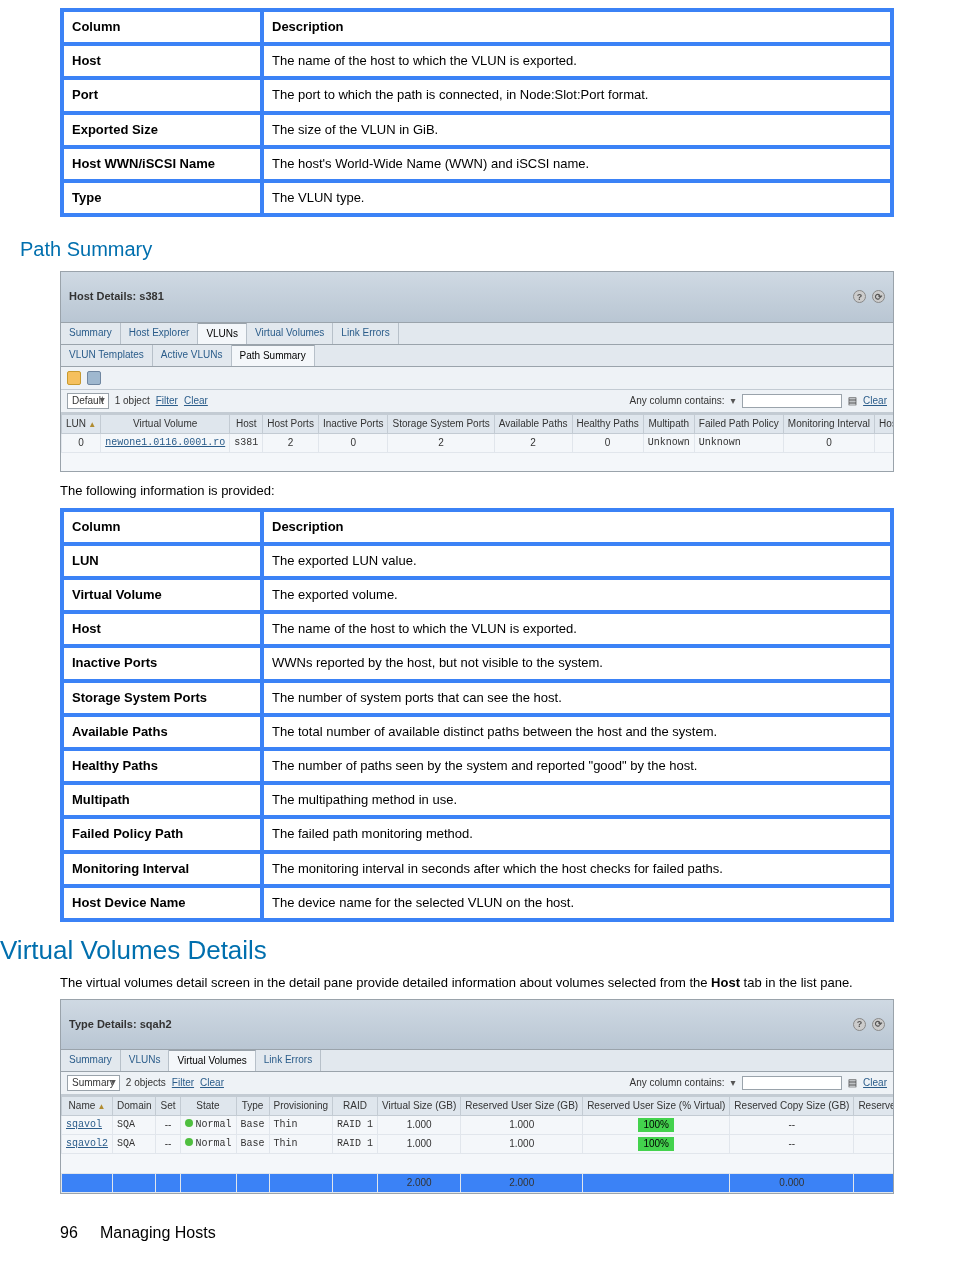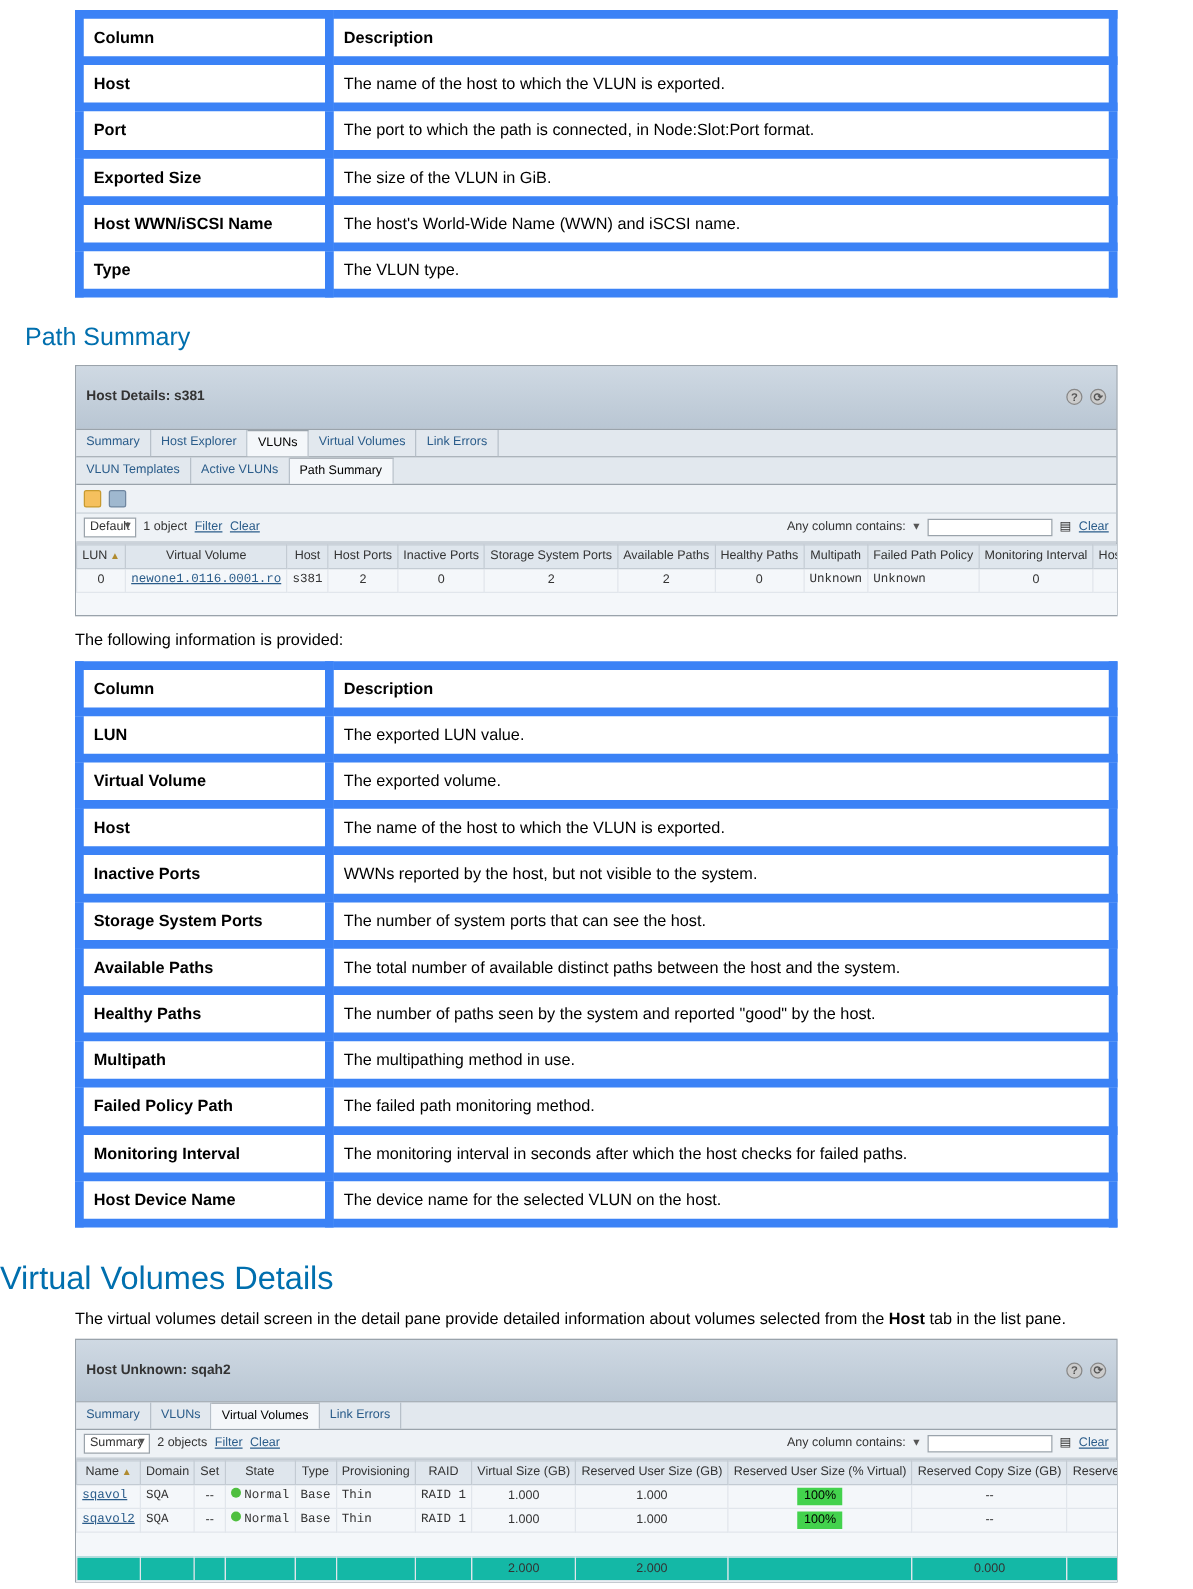--- a/index.html
+++ b/index.html
@@ -15,37 +15,37 @@
   }
 
   
   table.spec {
     width: 100%;
     border-collapse: collapse;
     margin-top: 8px;
     border: 1px solid #a7a9ac;
   }
   table.spec th, table.spec td {
-    border: 7px solid #3b82f6;
+    border: 4px solid #3b82f6;
     padding: 6px 8px;
     text-align: left;
     vertical-align: top;
   }
   table.spec th {
     font-weight: bold;
     background: #fff;
   }
   table.spec thead tr { border-bottom: 2px solid #006fae; }
   table.spec tbody tr:first-child td,
   table.spec tbody tr:first-child th { border-top: 2px solid #006fae; }
   table.spec th:first-child { width: 200px; }
 
   
   h2.sub { color: #006fae; font-weight: normal; font-size: 20px; margin: 18px 0 8px -40px; }
-  h1.sec { color: #006fae; font-weight: normal; font-size: 26px; margin: 22px 0 6px -60px; }
+  h1.sec { color: #006fae; font-weight: normal; font-size: 26px; margin: 10px 0 6px -60px; }
 
   p.para { margin: 6px 0 6px 0; }
 
   
   .uiShot {
     border: 1px solid #9aa3ab;
     background: #dde3e9;
     font-size: 10px;
     color: #333;
     margin: 6px 0 10px;
@@ -119,21 +119,21 @@
   }
   table.grid td.left { text-align:left;font-family:Liberation Mono, monospace; }
   table.grid td.link { color:#2a5c8a; text-decoration:underline; }
   .sortAsc::after { content:' ▲'; color:#b08b2f; font-size:8px; }
 
   .cellBar {
     background:#43d24d; color:#000; display:inline-block; min-width:36px;
   }
 
   .pad { height:18px; background:#f4f7fa; }
-  .footerRow td { background:#14b8a6; font-weight:normal; }
+  .footerRow td { background:#3b82f6; font-weight:normal; }
 
   .pageFooter { margin-top:28px; font-size:16px; color:#000; }
 
 </style>
 </head>
 <body>
 
 <table class="spec">
   <thead>
     <tr>
@@ -299,21 +299,21 @@
     </tbody>
 </table>
 
 <h1 class="sec">Virtual Volumes Details</h1>
 <p class="para">
   <span id="vvd-para-text">The virtual volumes detail screen in the detail pane provide detailed information about volumes selected from the <b>Host</b> tab in the list pane.</span>
 </p>
 
 <div class="uiShot">
   <div class="titleBar">
-    <span>Host Unknown: sqah2</span>
+    <span>Type Details: sqah2</span>
     <div class="titleIcons">
       <span>?</span>
       <span>⟳</span>
     </div>
   </div>
   <div class="tabRow" id="shot2-tabs-top">
       <div class="tab">Summary</div>
       <div class="tab">VLUNs</div>
       <div class="tab active">Virtual Volumes</div>
       <div class="tab">Link Errors</div>

